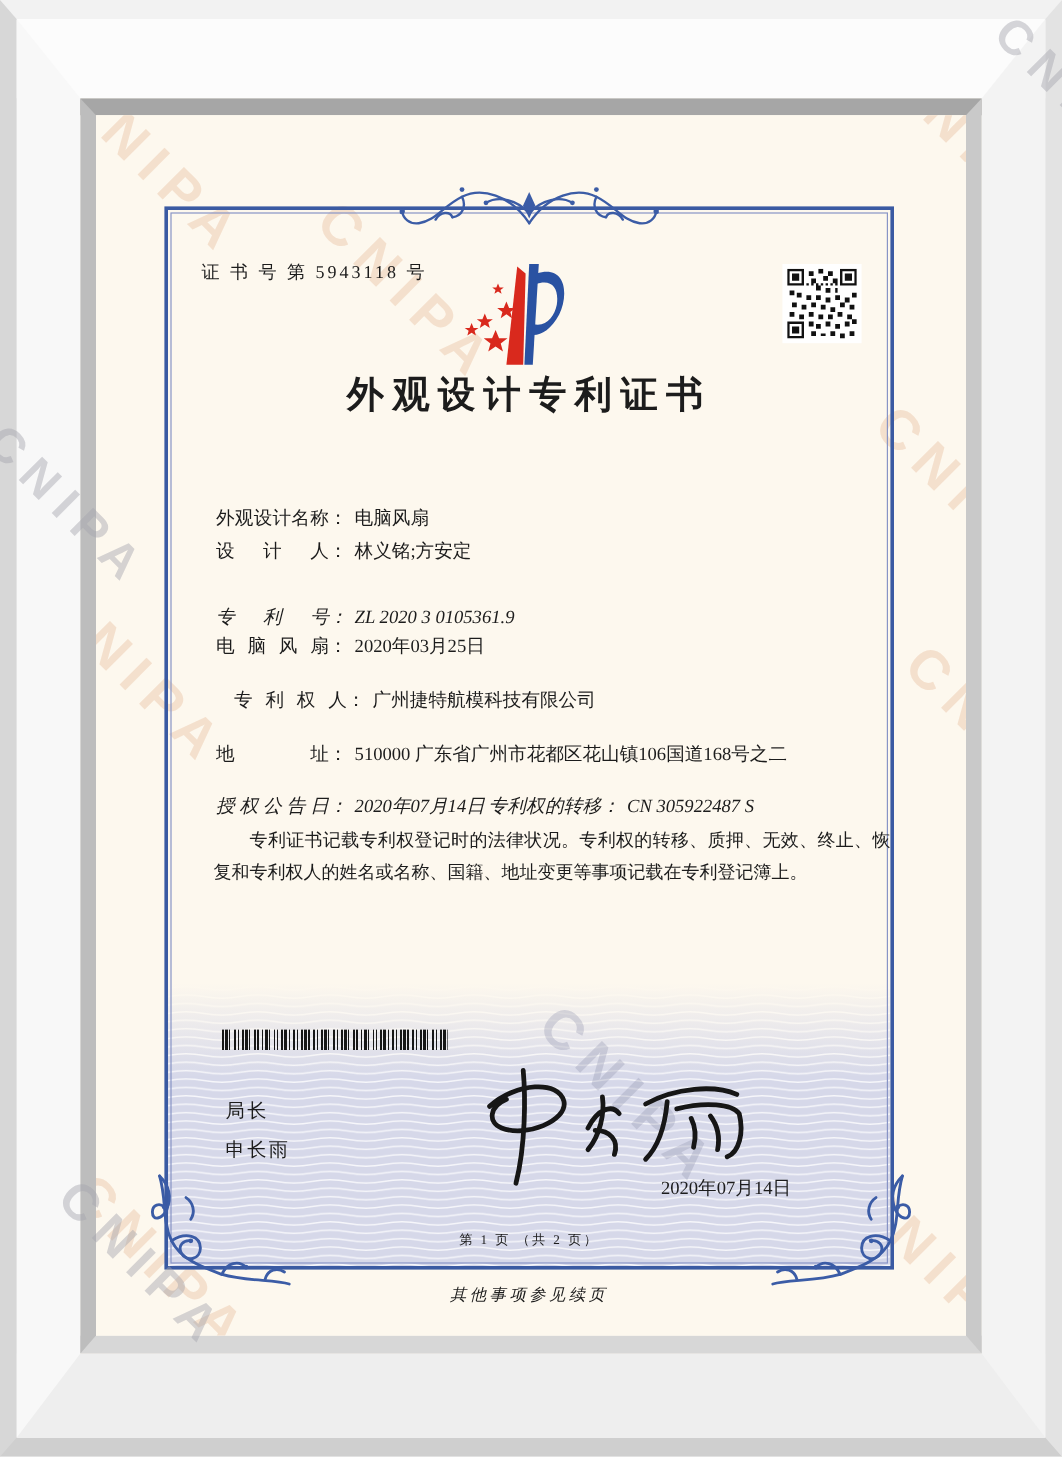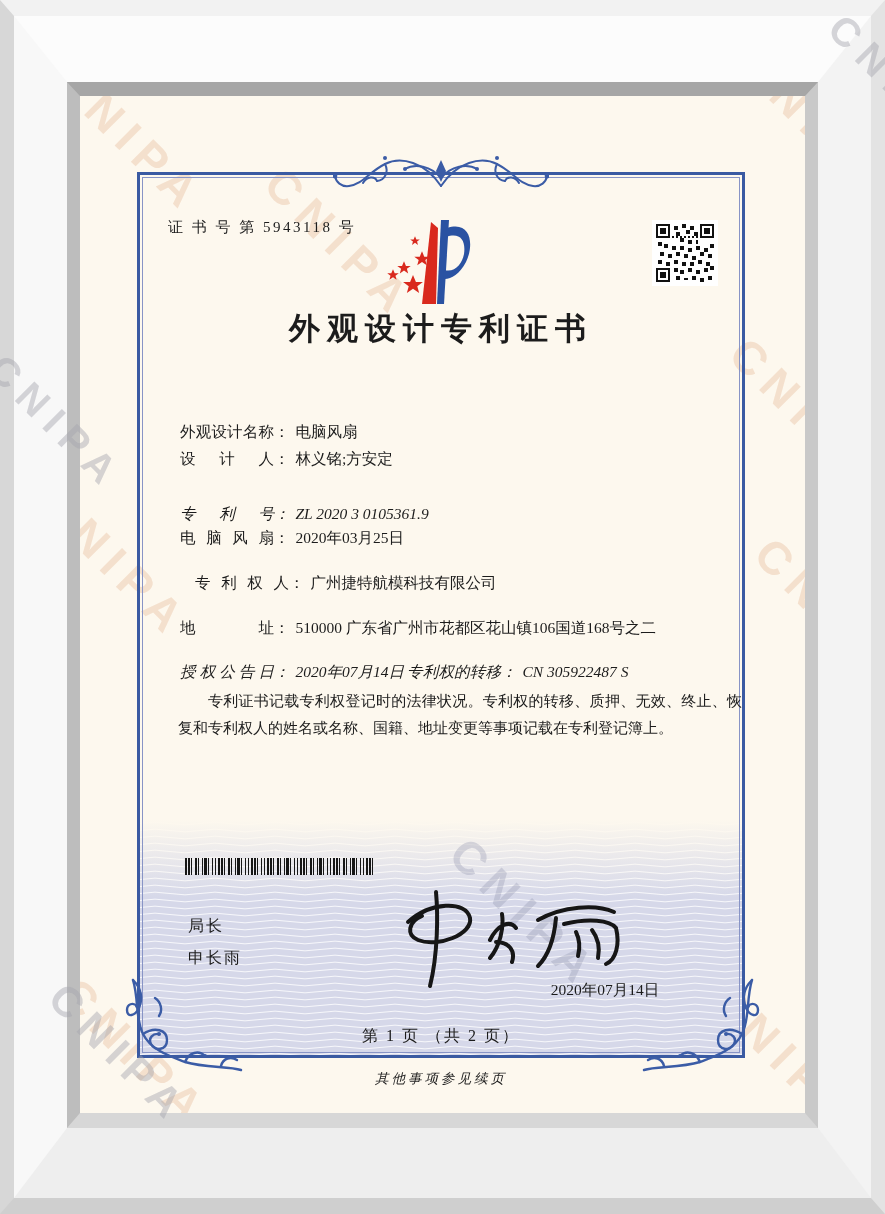--- a/index.html
+++ b/index.html
@@ -32,21 +32,21 @@
   .fvalue{margin-left:6px;}
   .fpair2{position:absolute;left:227px;top:0;}
   .paras{left:98px;width:564px;font-size:15px;line-height:26.5px;text-align:justify;}
   .paras p{margin:0;text-indent:2em;}
   .barcode{left:105px;top:762px;width:188px;height:17px;
     background:repeating-linear-gradient(90deg,#161616 0 1.5px,transparent 1.5px 2.5px,
       #161616 2.5px 5px,transparent 5px 6px,#161616 6px 7px,transparent 7px 10px,
       #161616 10px 11.5px,transparent 11.5px 13px,#161616 13px 14px,transparent 14px 16.5px);}
   .issuer{left:108px;font-size:16px;letter-spacing:2px;text-align:center;}
   .cdate{left:435px;top:884px;width:180px;text-align:center;font-size:15.5px;}
-  .pageinfo{left:57px;width:608px;top:930px;text-align:center;font-size:16px;letter-spacing:2px;}
+  .pageinfo{left:57px;width:608px;top:930px;text-align:center;font-size:11px;letter-spacing:2px;}
   .footnote{left:57px;width:608px;top:974px;text-align:center;font-size:13.5px;letter-spacing:3px;font-style:italic;}
 </style>
 </head>
 <body>
 
 <div class="stage">
 
   <div class="frame-edge"></div>
   <div class="frame-face"></div>
   <div class="mat-band"></div>

